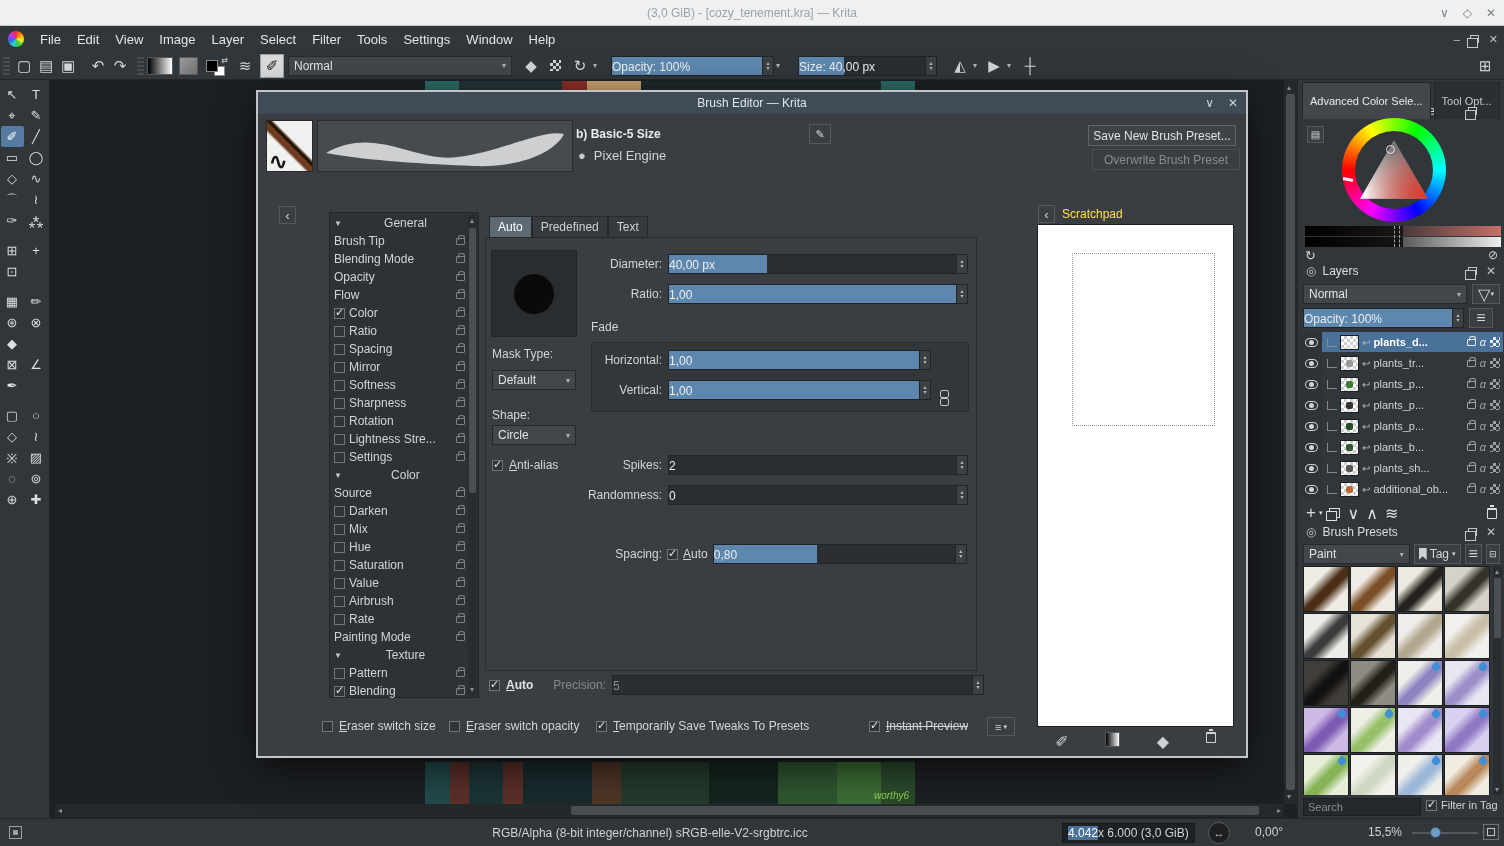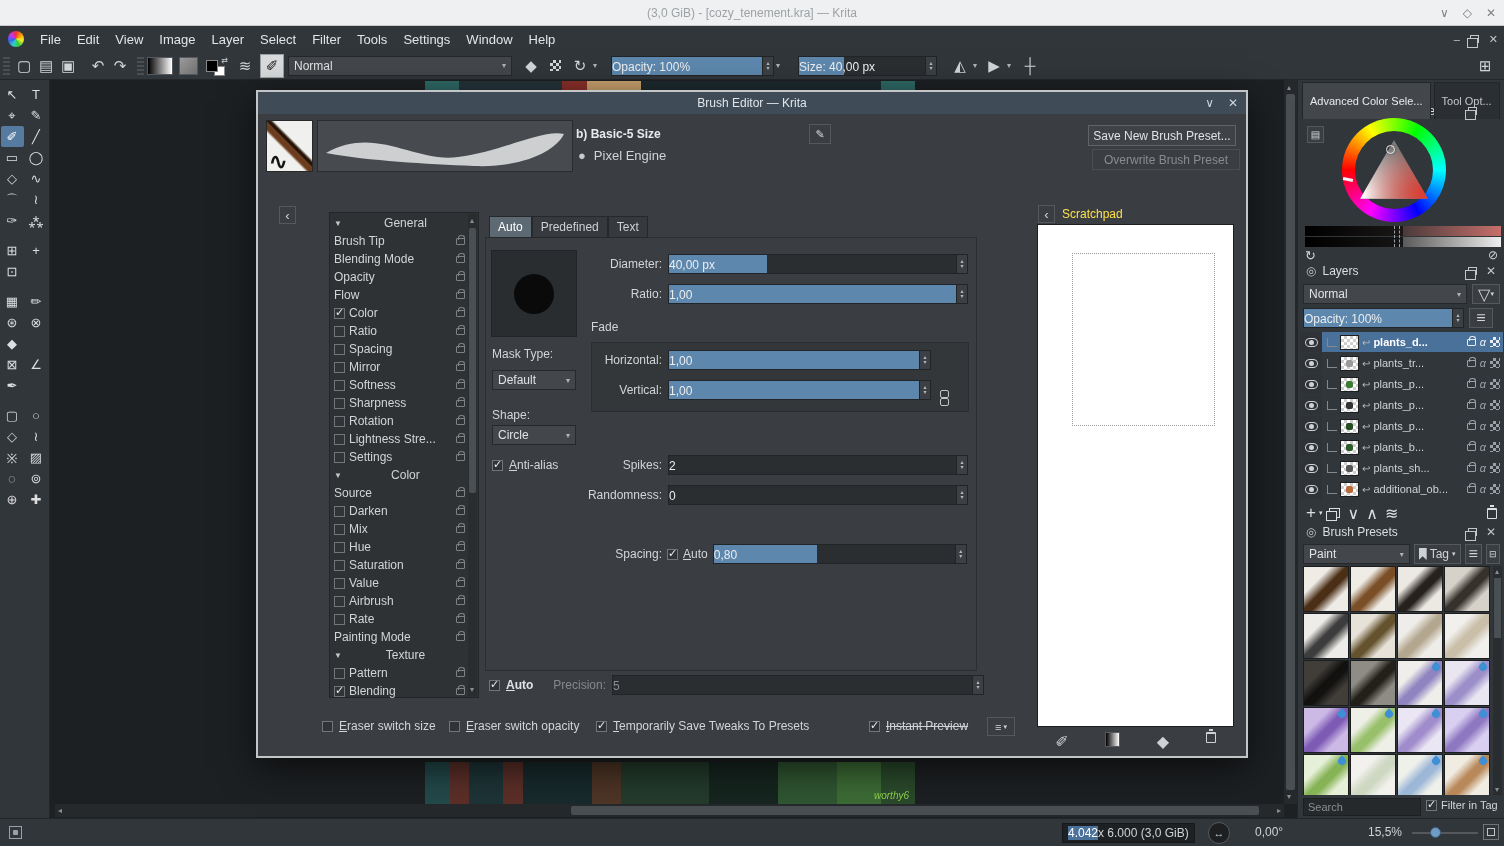--- a/index.html
+++ b/index.html
@@ -1030,20 +1030,21 @@
 
   <input class="search" placeholder="Search" style="">
   <div class="rowflex abs" style="left:128px;top:719px;gap:4px;font-size:11px;color:#d2d5d7">
     <span class="kcb on"></span>
     <span>Filter in Tag</span>
   </div>
 </div>
 
 <div class="abs statusbar">
   <span class="sb-icon"></span>
+  <span class="abs" style="left:300px;width:700px;text-align:center">RGB/Alpha (8-bit integer/channel)  sRGB-elle-V2-srgbtrc.icc</span>
   <span class="dims">
     <span class="sel">4.042</span>
       <span> x 6.000 (3,0 GiB)</span>
   </span>
   <span class="rot-dial">↔</span>
   <span class="abs" style="left:1255px;top:6px">0,00°</span>
   <span class="abs" style="left:1368px;top:6px">15,5%</span>
   <span class="zoom-slider">
       <span class="zthumb"></span>
     </span>

